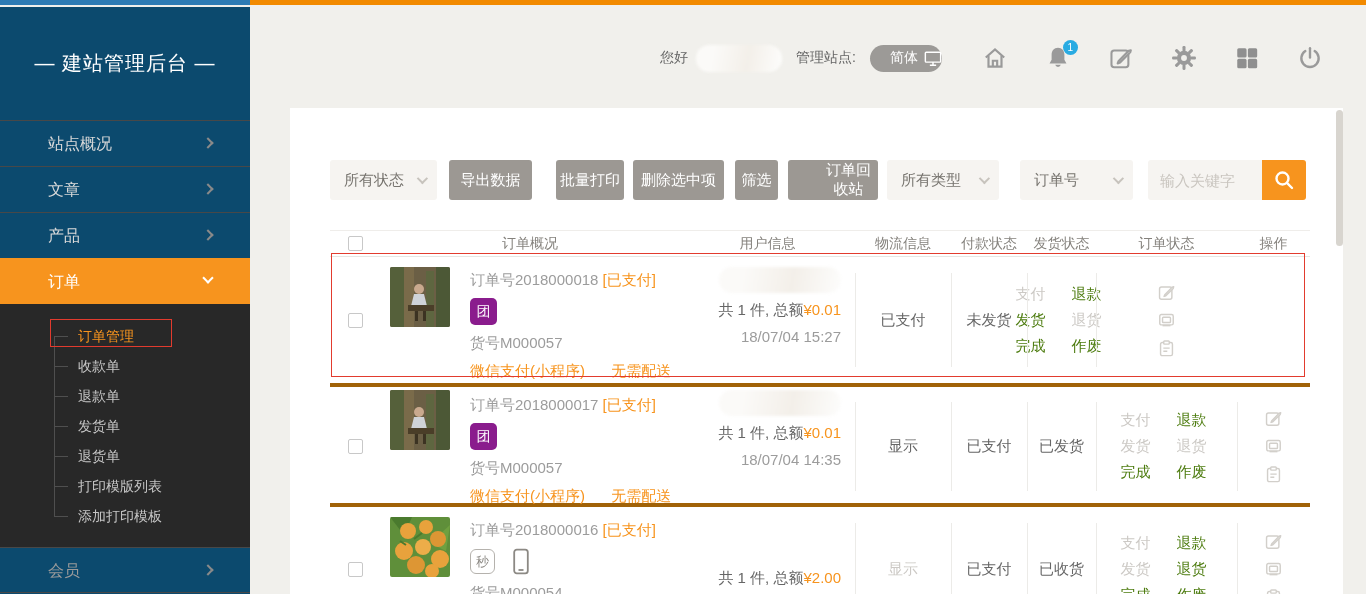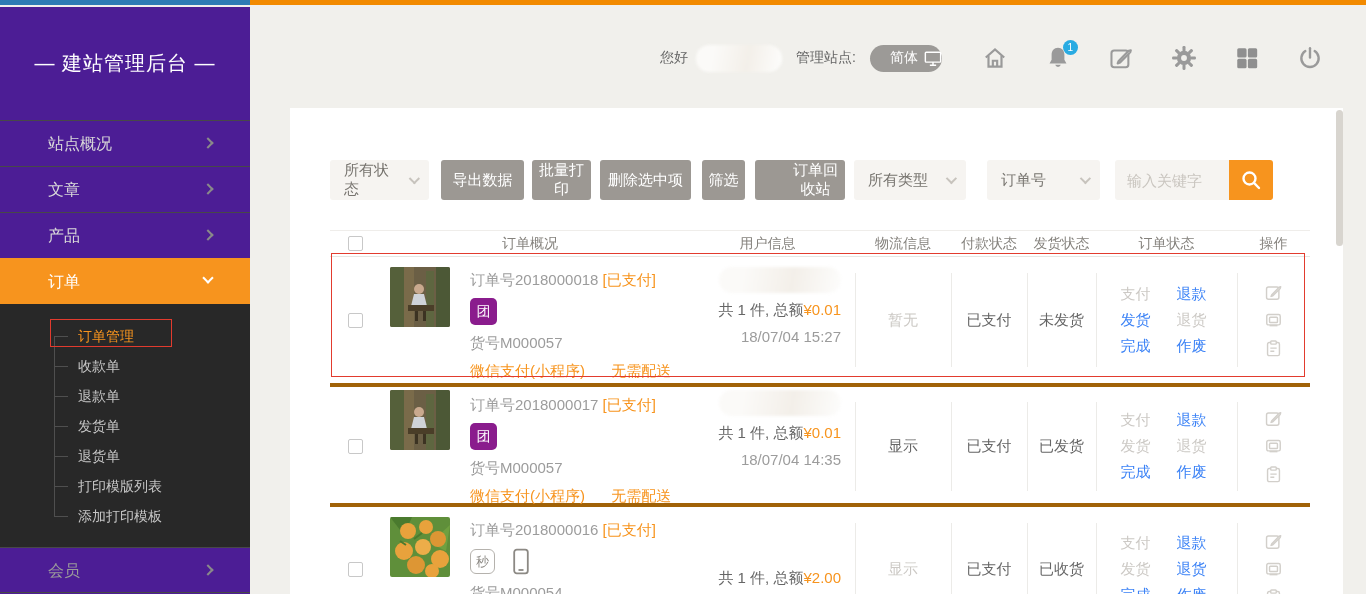--- a/index.html
+++ b/index.html
@@ -5,21 +5,21 @@
   * { margin:0; padding:0; box-sizing:border-box; }
   html,body { width:1366px; height:594px; overflow:hidden; background:#f1f0ec;
     font-family:"Liberation Sans","DejaVu Sans",sans-serif; }
   .screen { position:relative; width:1366px; height:594px; overflow:hidden; background:#f1f0ec; }
 
   
   .accent-blue   { position:absolute; left:0;   top:2; width:250px;  height:5px; background:#2e7bb4; }
   .accent-orange { position:absolute; left:250px; top:2; width:1116px; height:5px; background:#f28a00; }
 
   
-  .sidebar { position:absolute; left:0; top:7px; width:250px; height:587px; background:#4c1d95; }
+  .sidebar { position:absolute; left:0; top:7px; width:250px; height:587px; background:#0c4a6e; }
   .sb-title { height:113px; display:flex; align-items:center; justify-content:center;
     color:#fff; font-size:20px; letter-spacing:1px; }
   .sb-item { position:relative; height:46px; line-height:45px; padding-left:48px;
     color:#d9d9d9; font-size:16px; border-top:1px solid #484848; cursor:pointer; }
   .sb-item .chev { position:absolute; right:38px; top:18px; width:8px; height:8px;
     border-right:2px solid #8a8a8a; border-top:2px solid #8a8a8a; transform:rotate(45deg); }
   .sb-item.active { background:#f7941e; color:#fff; border-top-color:#f7941e; }
   .sb-item.active .chev { border-color:#fff; transform:rotate(135deg); top:15px; }
   .sb-item.dim { color:#9b9b9b; border-bottom:1px solid #484848; }
   .submenu { position:relative; background:#282828; padding:17px 0 16px; }
@@ -94,21 +94,21 @@
   .r2 .c-user { padding-top:3px; }
   .blob-row { width:122px; height:26px; }
   .spacer { height:44px; }
   .sum { font-size:15px; color:#666; white-space:nowrap; }
   .date { font-size:15px; color:#9c9c9c; }
 
   .st { font-size:15px; color:#666; }
   .muted { color:#ccc9c5 !important; }
   .sgrid { display:grid; grid-template-columns:48px 48px; grid-auto-rows:26px; column-gap:8px;
     align-items:center; justify-items:start; margin-left:12px; }
-  .sgrid span { font-size:15px; color:#3b82f6; cursor:pointer; }
+  .sgrid span { font-size:15px; color:#4d7c0f; cursor:pointer; }
   .ops { display:flex; flex-direction:column; gap:9px; align-items:center; }
   .ops svg { cursor:pointer; }
   .ann-row1 { left:41px; top:145px; width:974px; height:124px; }
 </style>
 </head>
 <body>
 
 <div class="screen">
   <div class="accent-blue"></div>
   <div class="accent-orange"></div>
@@ -214,26 +214,26 @@
           <path d="M12 3v8.5"></path>
           <path d="M7.7 5.6a8 8 0 1 0 8.6 0"></path>
         </svg>
     </div>
   </div>
 
   <div class="card">
     <div class="scroll-thumb"></div>
 
     <div class="fbar">
-      <div class="dd" style="width:99px;">
+      <div class="dd" style="width:107px;">
         <span>所有状态</span>
         <span class="dchev"></span>
       </div>
       <button class="gbtn" style="margin-left:12px;width:83px;">导出数据</button>
-      <button class="gbtn" style="margin-left:8px;width:59px;">批量打印</button>
+      <button class="gbtn" style="margin-left:24px;width:68px;">批量打印</button>
       <button class="gbtn" style="margin-left:9px;width:91px;">删除选中项</button>
       <button class="gbtn" style="margin-left:11px;width:43px;">筛选</button>
       <button class="gbtn" style="margin-left:10px;width:90px;padding-left:31px;">订单回收站</button>
       <div class="dd" style="margin-left:9px;width:112px;">
         <span>所有类型</span>
         <span class="dchev"></span>
       </div>
       <div class="dd" style="margin-left:21px;width:113px;">
         <span>订单号</span>
         <span class="dchev"></span>
@@ -297,23 +297,20 @@
             <span>微信支付(小程序)</span>
             <span class="dlv">无需配送</span>
           </div>
         </div>
         <div class="cell c-user">
           <div class="blob blob-row"></div>
           <div class="sum"><span>共 1 件, 总额</span><span class="org">¥0.01</span></div>
           <div class="date">18/07/04 15:27</div>
         </div>
         <div class="cell vline">
-            <span class="st muted">暂无</span>
-          </div>
-        <div class="cell vline">
             <span class="st">已支付</span>
           </div>
         <div class="cell vline">
             <span class="st">未发货</span>
           </div>
         <div class="cell vline">
           <div class="sgrid">
             <span class="muted">支付</span>
             <span>退款</span>
             <span>发货</span>

